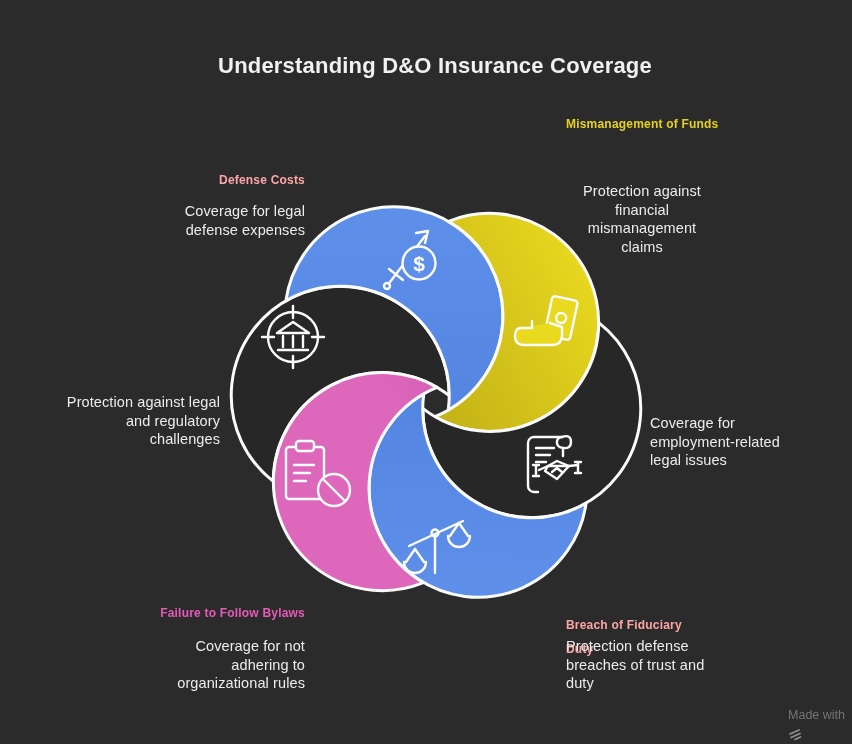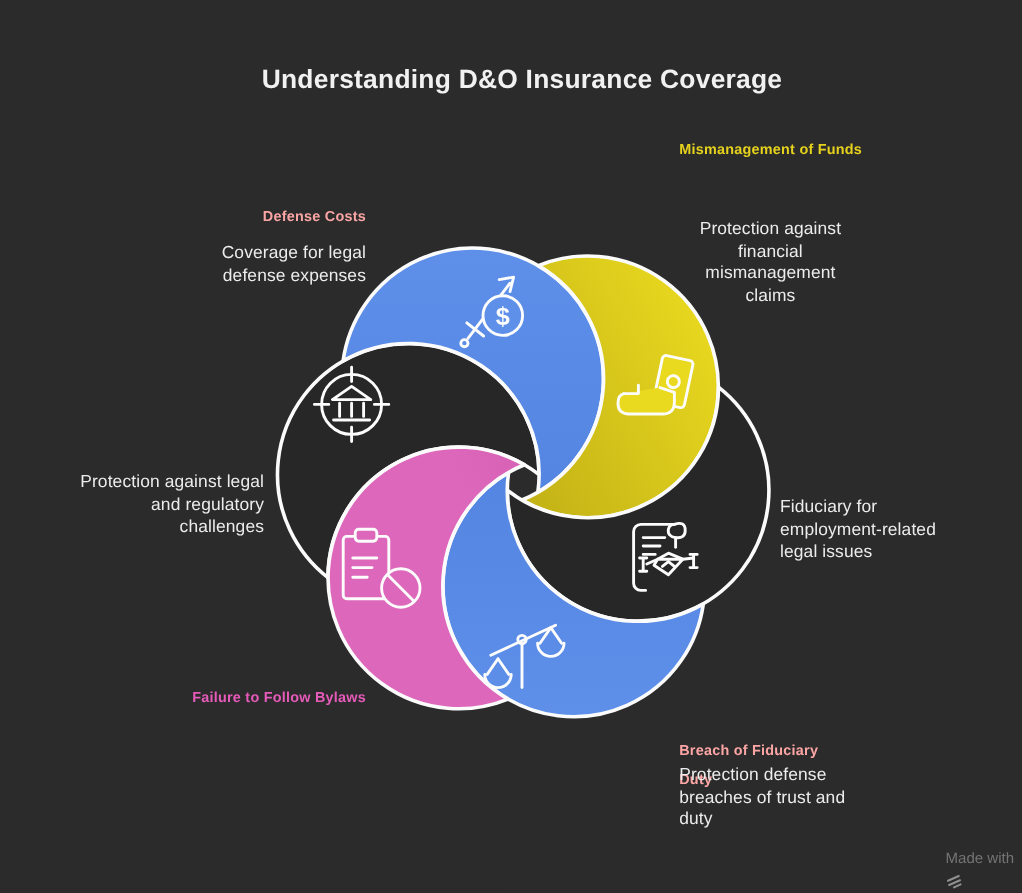--- a/index.html
+++ b/index.html
@@ -16,21 +16,21 @@
   }
   .heading{
     position:absolute;font-size:12px;line-height:24px;font-weight:700;letter-spacing:.2px;
   }
   .body-text{
     position:absolute;font-size:14.5px;line-height:18.5px;font-weight:400;color:#ececec;letter-spacing:.1px;
   }
   .t-right{text-align:right;}
   .c-blue{color:#fca5a5;}
   .c-yellow{color:#e6d21c;}
-  .c-pink{color:#e65ab9;}
+  .c-pink{color:#e65ab9;margin-top:32px;}
   .swirl{position:absolute;left:0;top:0;}
   .watermark{
     position:absolute;right:25px;top:708px;display:flex;align-items:flex-start;gap:5px;
     font-size:12.5px;color:#747474;flex-direction:column;
   }
   .watermark .brand{color:#22c55e;font-weight:600;}
 </style>
 </head>
 <body>
 
@@ -124,23 +124,24 @@
   </svg>
 
   <div class="heading c-blue t-right" style="right:565px;top:168px;width:170px;">Defense Costs</div>
   <div class="body-text t-right" style="right:565px;top:202px;width:135px;">Coverage for legal defense expenses</div>
 
   <div class="heading c-yellow" style="left:566px;top:112px;width:160px;">Mismanagement of Funds</div>
   <div class="body-text" style="left:566px;top:182px;width:152px;text-align:center;">Protection against financial mismanagement claims</div>
 
   <div class="body-text t-right" style="right:650px;top:393px;width:165px;">Protection against legal and regulatory challenges</div>
 
-  <div class="body-text" style="left:650px;top:414px;width:140px;">Fiduciary for employment-related legal issues</div>
+  <div class="body-text" style="left:650px;top:414px;width:140px;">Coverage for employment-related legal issues</div>
 
   <div class="heading c-pink t-right" style="right:565px;top:569px;width:170px;">Failure to Follow Bylaws</div>
+  <div class="body-text t-right" style="right:565px;top:637px;width:145px;">Coverage for not adhering to organizational rules</div>
 
   <div class="heading c-blue" style="left:566px;top:569px;width:140px;margin-top:44px;">Breach of Fiduciary Duty</div>
   <div class="body-text" style="left:566px;top:637px;width:155px;">Protection defense breaches of trust and duty</div>
 
   <div class="watermark">
     <span>Made with</span>
     <svg width="14" height="14" viewBox="0 0 14 14">
       <g stroke="#8f8f8f" stroke-width="1.7" stroke-linecap="round" fill="none">
         <path d="M 2,7 L 11,3"></path>
         <path d="M 3,10.5 L 12,6.5"></path>

